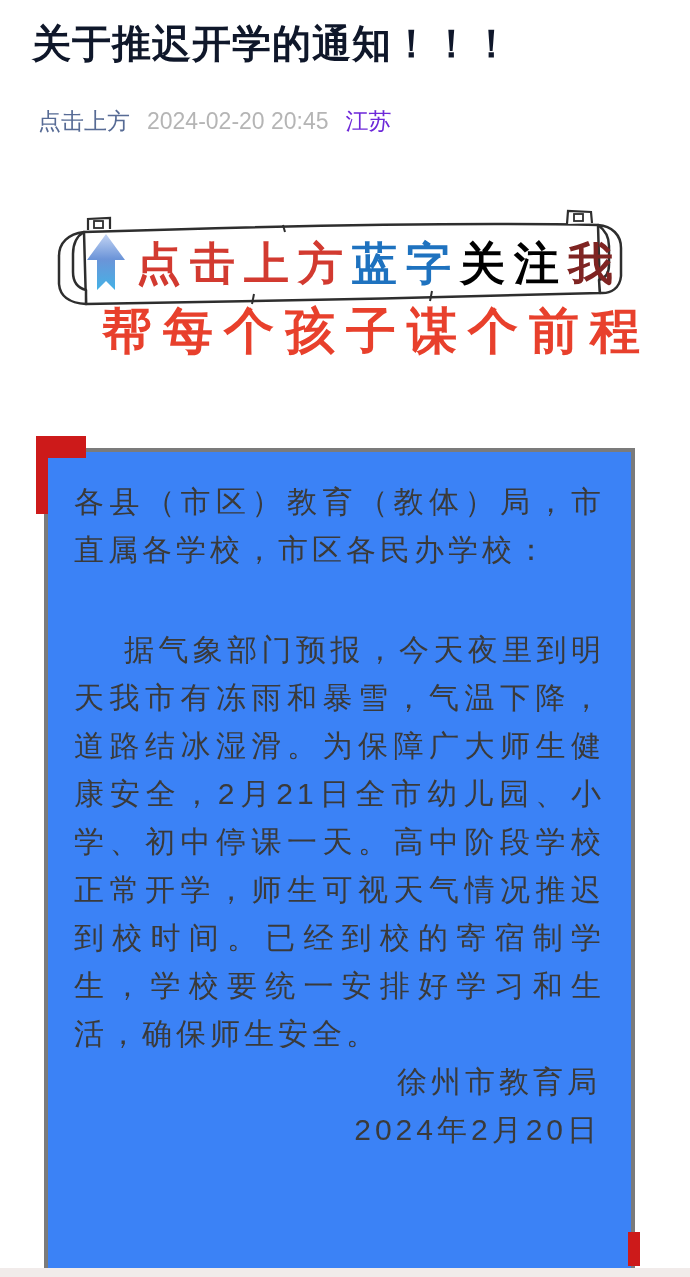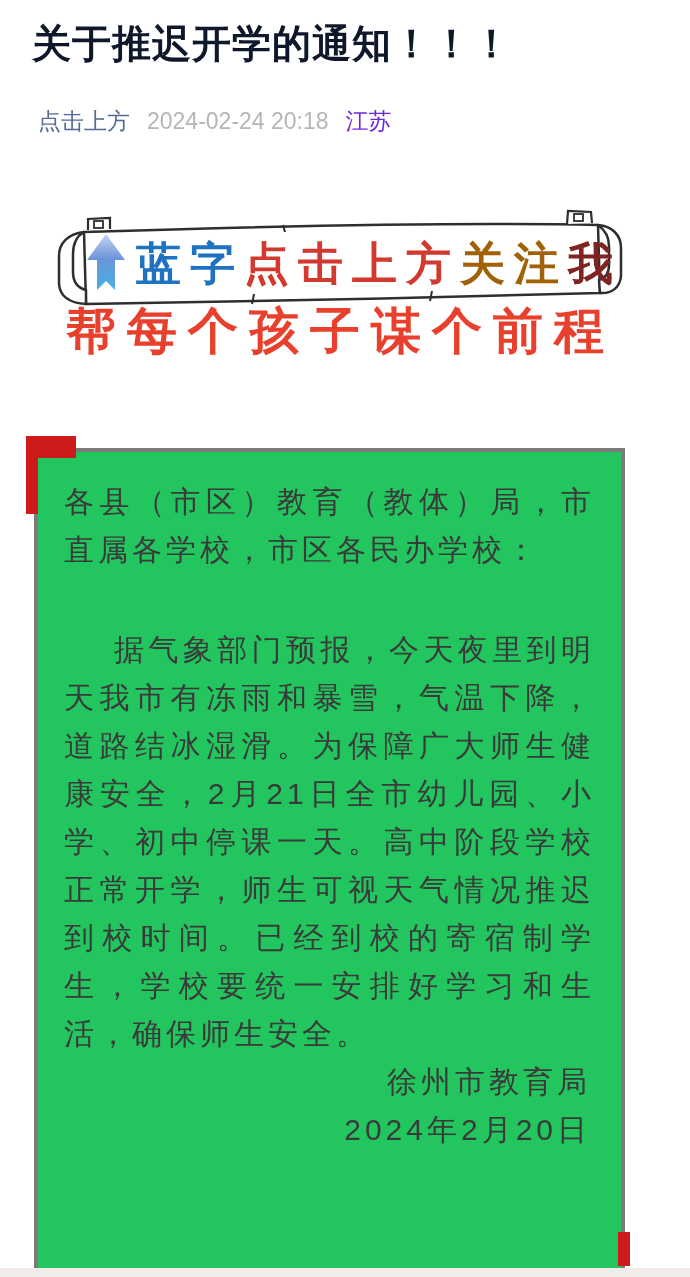--- a/index.html
+++ b/index.html
@@ -36,24 +36,24 @@
     font-size: 45px; font-weight: 700; letter-spacing: 9px; line-height: 64px;
   }
   .banner-row2 {
     position: absolute; left: 26px; top: 100px; width: 585px; height: 66px;
     font-size: 50px; font-weight: 700; letter-spacing: 11px; line-height: 66px;
     white-space: nowrap;
   }
 
   
   .notice-box {
-    position: absolute; left: 34px; top: 448px;
+    position: absolute; left: 44px; top: 448px;
     width: 591px; height: 820px;
     border: 4px solid #7b7b7b; border-bottom: none;
-    background: #22c55e;
+    background: #3b82f6;
     padding: 26px 26px 0 26px;
   }
   .notice-text {
     font-size: 30px; color: #3a3a3a; letter-spacing: 4px;
     line-height: 48px; text-align: justify;
   }
   .notice-text p { margin: 0; }
   .p-salutation { margin-bottom: 52px !important; }
   .p-indent { text-indent: 50px; }
   .p-duty { margin-top: 6px !important; }
@@ -69,21 +69,21 @@
     background: #f1ebea;
   }
 </style>
 </head>
 <body>
 
 <h1 class="article-title">关于推迟开学的通知！！！</h1>
 
 <div class="byline">
   <span class="account" style="color: rgb(87, 107, 149);">点击上方</span>
-  <span class="meta" style="color: rgb(181, 181, 181);">2024-02-24 20:18</span>
+  <span class="meta" style="color: rgb(181, 181, 181);">2024-02-20 20:45</span>
   <span class="meta" style="color: #6d28d9;">江苏</span>
 </div>
 
 <div class="banner">
   <svg width="615" height="180" viewBox="0 0 615 180">
     <defs>
       <linearGradient id="arrowGrad" x1="0" y1="0" x2="0" y2="1">
         <stop offset="0%" stop-color="#c3d4f4"></stop>
         <stop offset="45%" stop-color="#6b94d8"></stop>
         <stop offset="100%" stop-color="#44b2e6"></stop>
@@ -101,26 +101,26 @@
     <rect x="534" y="16" width="9" height="7" fill="none" stroke="#2e2e2e" stroke-width="1.8"></rect>
 
     <line x1="214" y1="96" x2="212" y2="106" stroke="#2e2e2e" stroke-width="2"></line>
     <line x1="392" y1="93" x2="390" y2="103" stroke="#2e2e2e" stroke-width="2"></line>
     <line x1="243" y1="27" x2="245" y2="34" stroke="#2e2e2e" stroke-width="2"></line>
 
     <polygon points="66,36 85,62 75,62 75,92 66,83 57,92 57,62 47,62" fill="url(#arrowGrad)"></polygon>
   </svg>
 
   <div class="banner-row1">
-    <span style="color: rgb(30, 114, 191);">蓝字</span>
-      <span style="color: rgb(210, 58, 48);">点击上方</span>
-      <span style="color: #a16207;">关注</span>
+    <span style="color: rgb(210, 58, 48);">点击上方</span>
+      <span style="color: rgb(30, 114, 191);">蓝字</span>
+      <span style="color: #000000;">关注</span>
       <span style="color: rgb(127, 36, 34);">我</span>
   </div>
-  <div class="banner-row2" style="color: rgb(232, 64, 44);">帮每个孩子谋个前程</div>
+  <div class="banner-row2" style="color: rgb(232, 64, 44); margin-left: 36px;">帮每个孩子谋个前程</div>
 </div>
 
 <div class="notice-box" style="border-color: rgb(123, 123, 123);">
   <span class="accent accent-tl-v" style="background-color: rgb(205, 26, 26);"></span>
   <span class="accent accent-tl-h" style="background-color: rgb(205, 26, 26);"></span>
   <span class="accent accent-br" style="background-color: rgb(205, 26, 26);"></span>
 
   <div class="notice-text">
     <p class="p-salutation">各县（市区）教育（教体）局，市直属各学校，市区各民办学校：</p>
     <p class="p-indent">据气象部门预报，今天夜里到明天我市有冻雨和暴雪，气温下降，道路结冰湿滑。为保障广大师生健康安全，2月21日全市幼儿园、小学、初中停课一天。高中阶段学校正常开学，师生可视天气情况推迟到校时间。已经到校的寄宿制学生，学校要统一安排好学习和生活，确保师生安全。</p>

